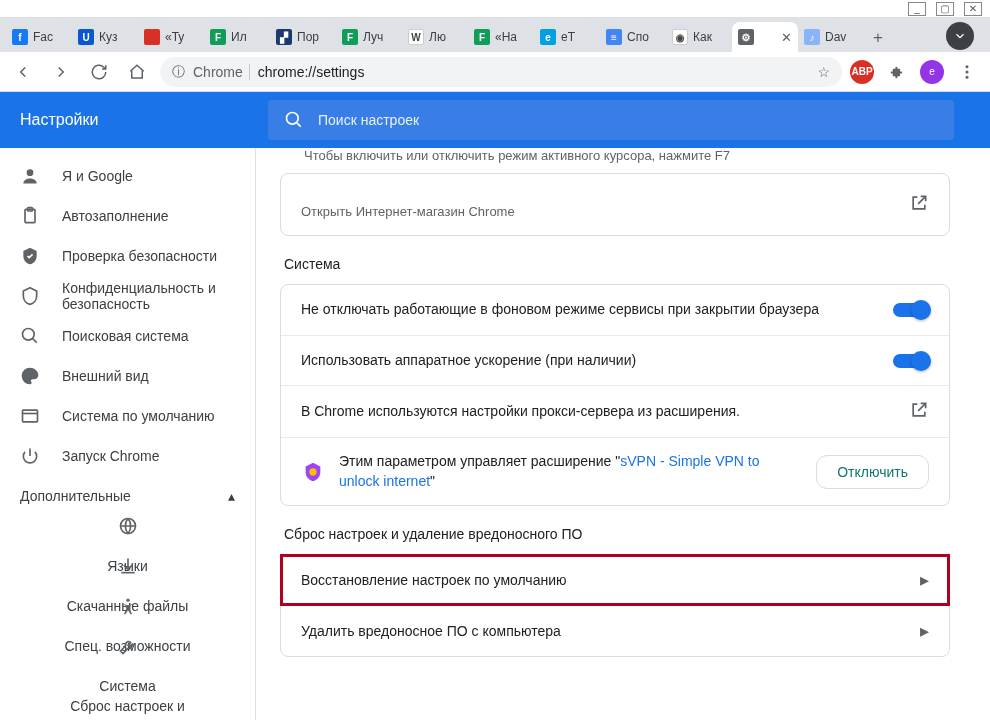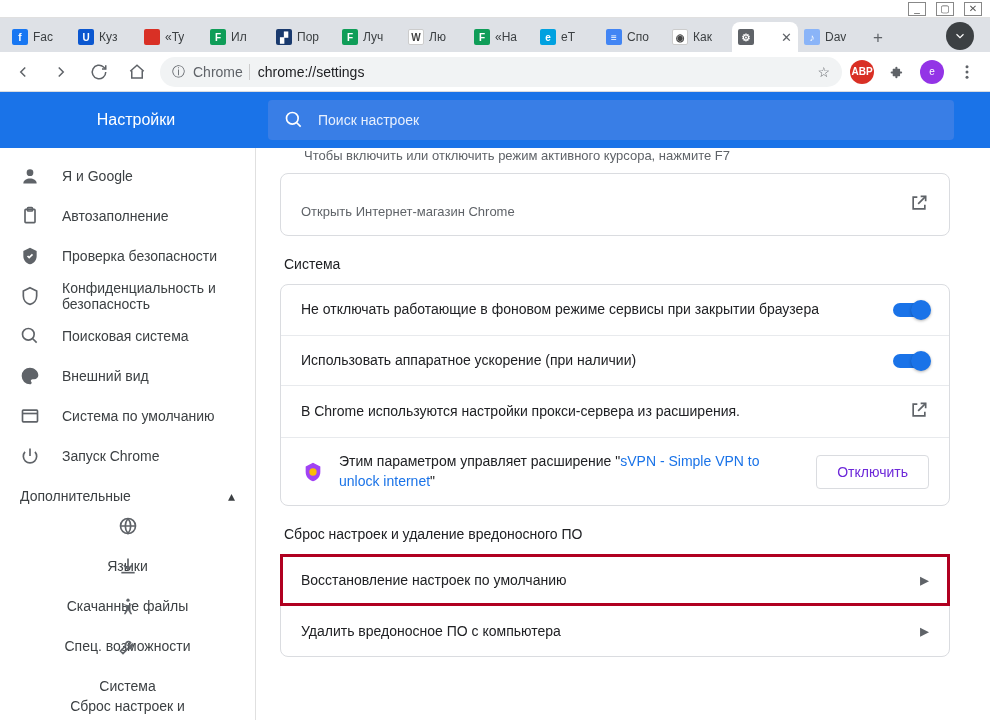--- a/index.html
+++ b/index.html
@@ -24,21 +24,21 @@
 .address-bar { flex: 1; height: 30px; background: #f1f3f4; border-radius: 15px; display: flex; align-items: center; padding: 0 12px; gap: 8px; color: #5f6368; font-size: 14px; }
 .address-bar .lock { font-size: 13px; }
 .address-bar .url-prefix { color: #5f6368; padding-right:6px; border-right: 1px solid #ccc;}
 .address-bar .url-text { color: #202124; }
 .address-bar .star { margin-left: auto; }
 .ext-icon { width: 24px; height: 24px; display: flex; align-items: center; justify-content: center; border-radius: 50%; font-size: 10px; color: #fff; cursor:pointer;}
 .abp { background: #d93025; font-weight: bold; }
 .profile { background: #9334e6; }
 
 .blue-header { height: 56px; background: #1a73e8; display: flex; align-items: center; padding: 0 20px; gap: 16px; color: #fff; }
-.blue-header h1 { font-size: 16px; font-weight: 400; width: 232px; text-align: center; }
+.blue-header h1 { font-size: 16px; font-weight: 400; width: 232px; }
 .search-wrap { flex: 1; height: 40px; background: #397ee6; border-radius: 4px; display: flex; align-items: center; padding: 0 16px; gap: 14px; margin-right: 16px; }
 .search-wrap input { flex: 1; background: transparent; border: none; outline: none; color: #fff; font-size: 14px; }
 .search-wrap input::placeholder { color: #e8f0fe; }
 
 .content { flex: 1; display: flex; overflow: hidden; }
 .sidebar { width: 256px; height: 100%; overflow-y: auto; border-right: 1px solid #e0e0e0; padding-top: 8px; }
 .sidebar::-webkit-scrollbar, .main::-webkit-scrollbar { width: 12px; }
 .sidebar::-webkit-scrollbar-track, .main::-webkit-scrollbar-track { background: #f1f1f1; }
 .sidebar::-webkit-scrollbar-thumb, .main::-webkit-scrollbar-thumb { background: #c1c1c1; border-radius:2px;}
 .side-item { height: 40px; display: flex; align-items: center; padding: 0 20px; gap: 22px; color: #3c4043; font-size: 14px; cursor: pointer; }
@@ -56,21 +56,21 @@
 .section-title { font-size: 14px; color: #202124; margin: 20px 0 12px 4px; }
 .toggle { width: 36px; height: 14px; background: #1a73e8; border-radius: 7px; position: relative; cursor:pointer;}
 .toggle::after { content:''; position:absolute; right:-2px; top:-3px; width:20px; height:20px; background:#1a73e8; border-radius:50%; box-shadow:0 1px 3px rgba(0,0,0,.3);}
 .toggle::before { content:''; position:absolute; inset:0; background:#a8c7fa; border-radius:7px; z-index:-1;}
 .launch-icon { color:#5f6368; }
 .chev { color:#5f6368; font-size:18px;}
 .vpn-row { display:flex; align-items:center; gap:14px; padding:14px 20px; border-top:1px solid #e8eaed;}
 .vpn-icon { width:24px; height:24px; display:flex; align-items:center; justify-content:center;}
 .vpn-text { flex:1; font-size:14px; color:#202124; line-height:1.4;}
 .vpn-text a { color:#1a73e8; text-decoration:none;}
-.disable-btn { border:1px solid #dadce0; background:#fff; color:#6d28d9; padding:8px 20px; border-radius:4px; font-size:14px; cursor:pointer;}
+.disable-btn { border:1px solid #dadce0; background:#fff; color:#0f766e; padding:8px 20px; border-radius:11px; font-size:14px; cursor:pointer;}
 .highlight { outline: 3px solid #b00020; outline-offset:-2px;}
 .cut-text { color:#5f6368; font-size:13px; padding:0 0 10px 24px;}
 </style>
 </head>
 <body>
 
 <div class="window-controls">
   <span>_</span>
   <span>▢</span>
   <span>✕</span>

